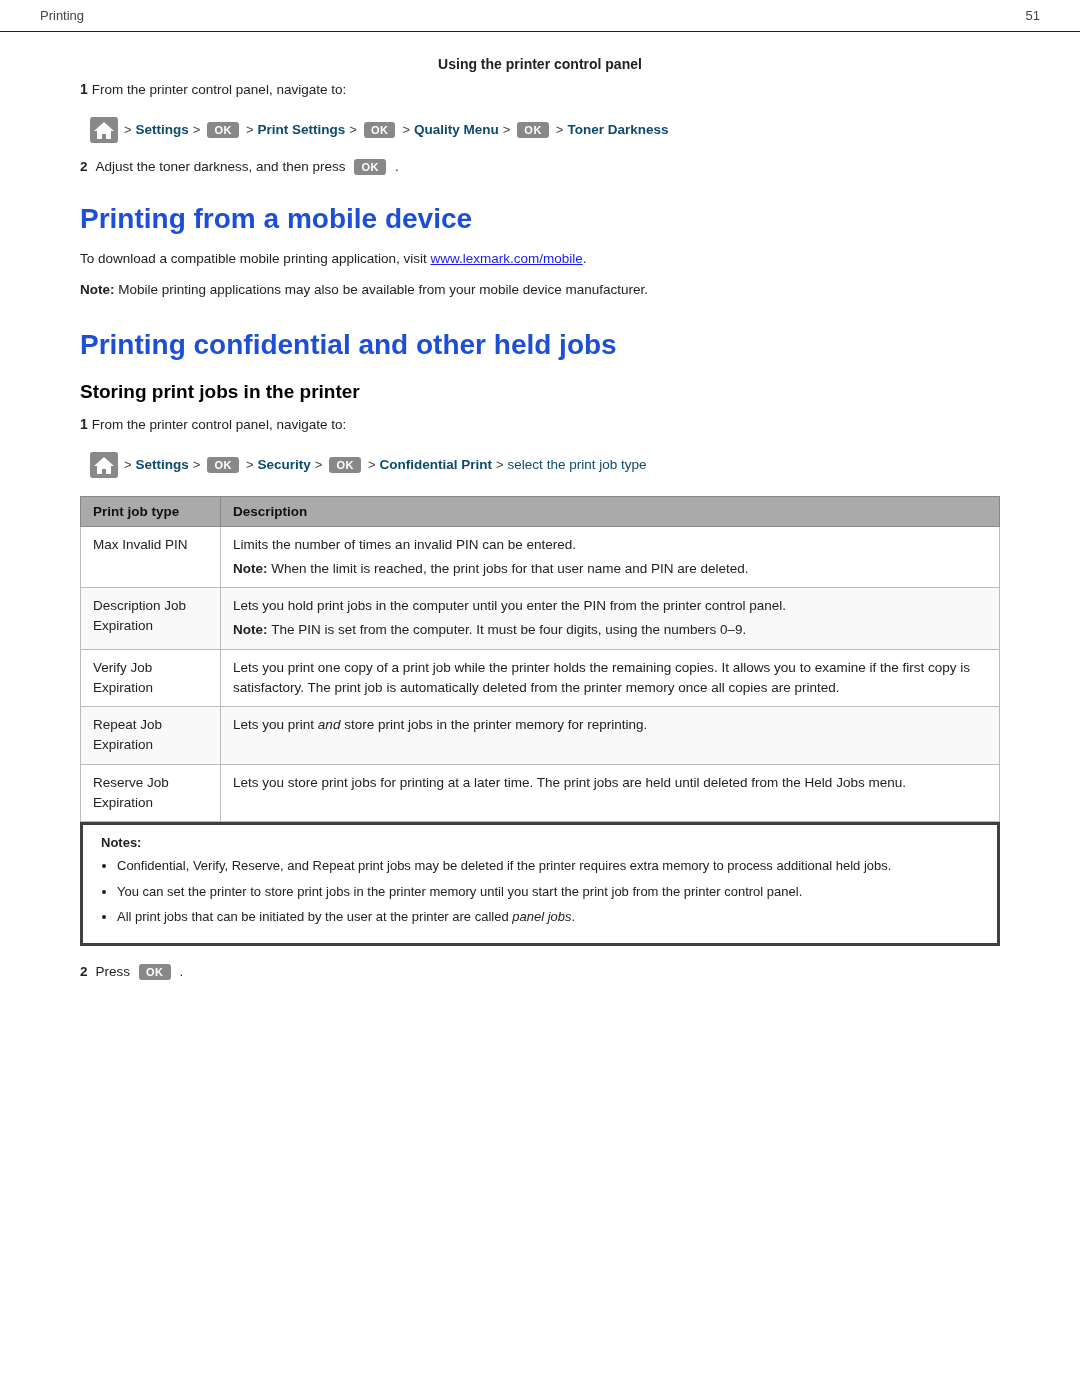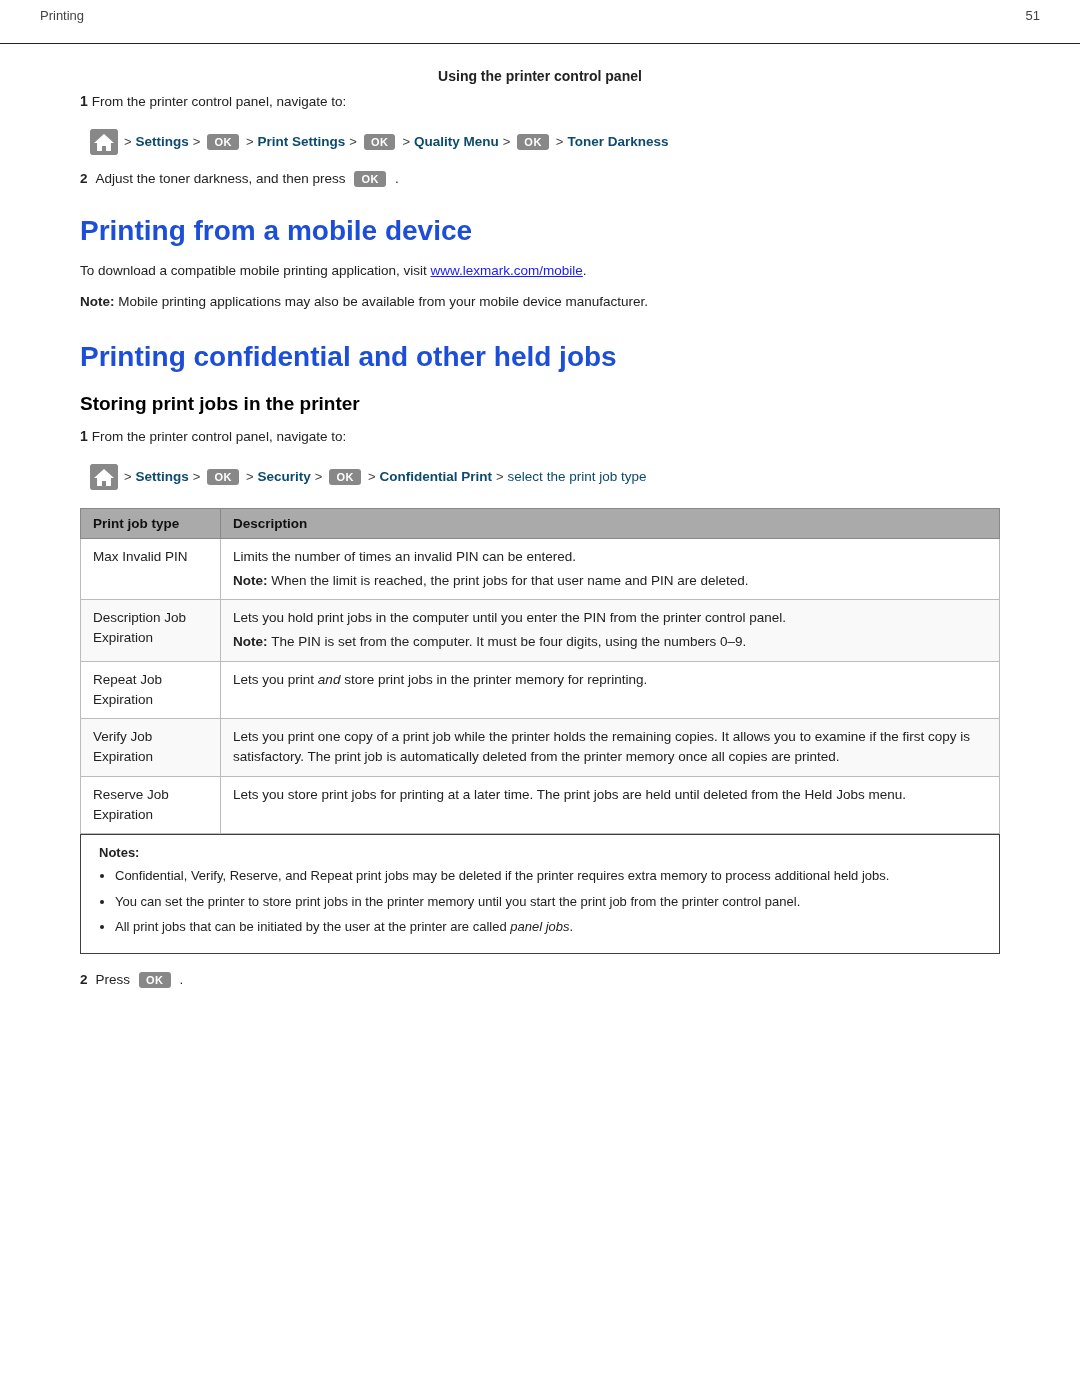--- a/index.html
+++ b/index.html
@@ -11,21 +11,21 @@
       width: 1080px;
       min-height: 1397px;
       padding: 0;
     }
 
     
     .page-header {
       display: flex;
       justify-content: space-between;
       align-items: flex-start;
-      padding: 8px 40px 20px 40px;
+      padding: 8px 40px 8px 40px;
       border-bottom: 1.5px solid #222;
       margin-bottom: 0;
     }
     .page-header-left {
       font-size: 13px;
       color: #444;
     }
     .page-header-right {
       font-size: 13px;
       color: #444;
@@ -176,21 +176,21 @@
     }
     .print-table tr:nth-child(even) td {
       background: #f9f9f9;
     }
     .print-table tr:nth-child(odd) td {
       background: #fff;
     }
 
     
     .notes-box {
-      border: 1px solid #404040;
+      border: 3px solid #404040;
       padding: 10px 18px 10px 18px;
       margin-top: 0;
       font-size: 13px;
       background: #fff;
     }
     .notes-box .notes-label {
       font-weight: bold;
       margin-bottom: 6px;
     }
     .notes-box ul {
@@ -317,26 +317,26 @@
 
     <tr>
           <td>Max Invalid PIN</td>
           <td>Limits the number of times an invalid PIN can be entered.<br><p style="margin-top: 4px;"><span style="font-weight: bold;">Note: </span>When the limit is reached, the print jobs for that user name and PIN are deleted.</p></td>
         </tr>
         <tr>
           <td>Description Job Expiration</td>
           <td>Lets you hold print jobs in the computer until you enter the PIN from the printer control panel.<br><p style="margin-top: 4px;"><span style="font-weight: bold;">Note: </span>The PIN is set from the computer. It must be four digits, using the numbers 0–9.</p></td>
         </tr>
         <tr>
+          <td>Verify Job Expiration</td>
+          <td>Lets you print one copy of a print job while the printer holds the remaining copies. It allows you to examine if the first copy is satisfactory. The print job is automatically deleted from the printer memory once all copies are printed.</td>
+        </tr>
+        <tr>
           <td>Repeat Job Expiration</td>
           <td>Lets you print <em>and</em> store print jobs in the printer memory for reprinting.</td>
-        </tr>
-        <tr>
-          <td>Verify Job Expiration</td>
-          <td>Lets you print one copy of a print job while the printer holds the remaining copies. It allows you to examine if the first copy is satisfactory. The print job is automatically deleted from the printer memory once all copies are printed.</td>
         </tr>
         <tr>
           <td>Reserve Job Expiration</td>
           <td>Lets you store print jobs for printing at a later time. The print jobs are held until deleted from the Held Jobs menu.</td>
         </tr>
       </tbody>
   </table>
 
   <div class="notes-box">
     <div class="notes-label">Notes:</div>

